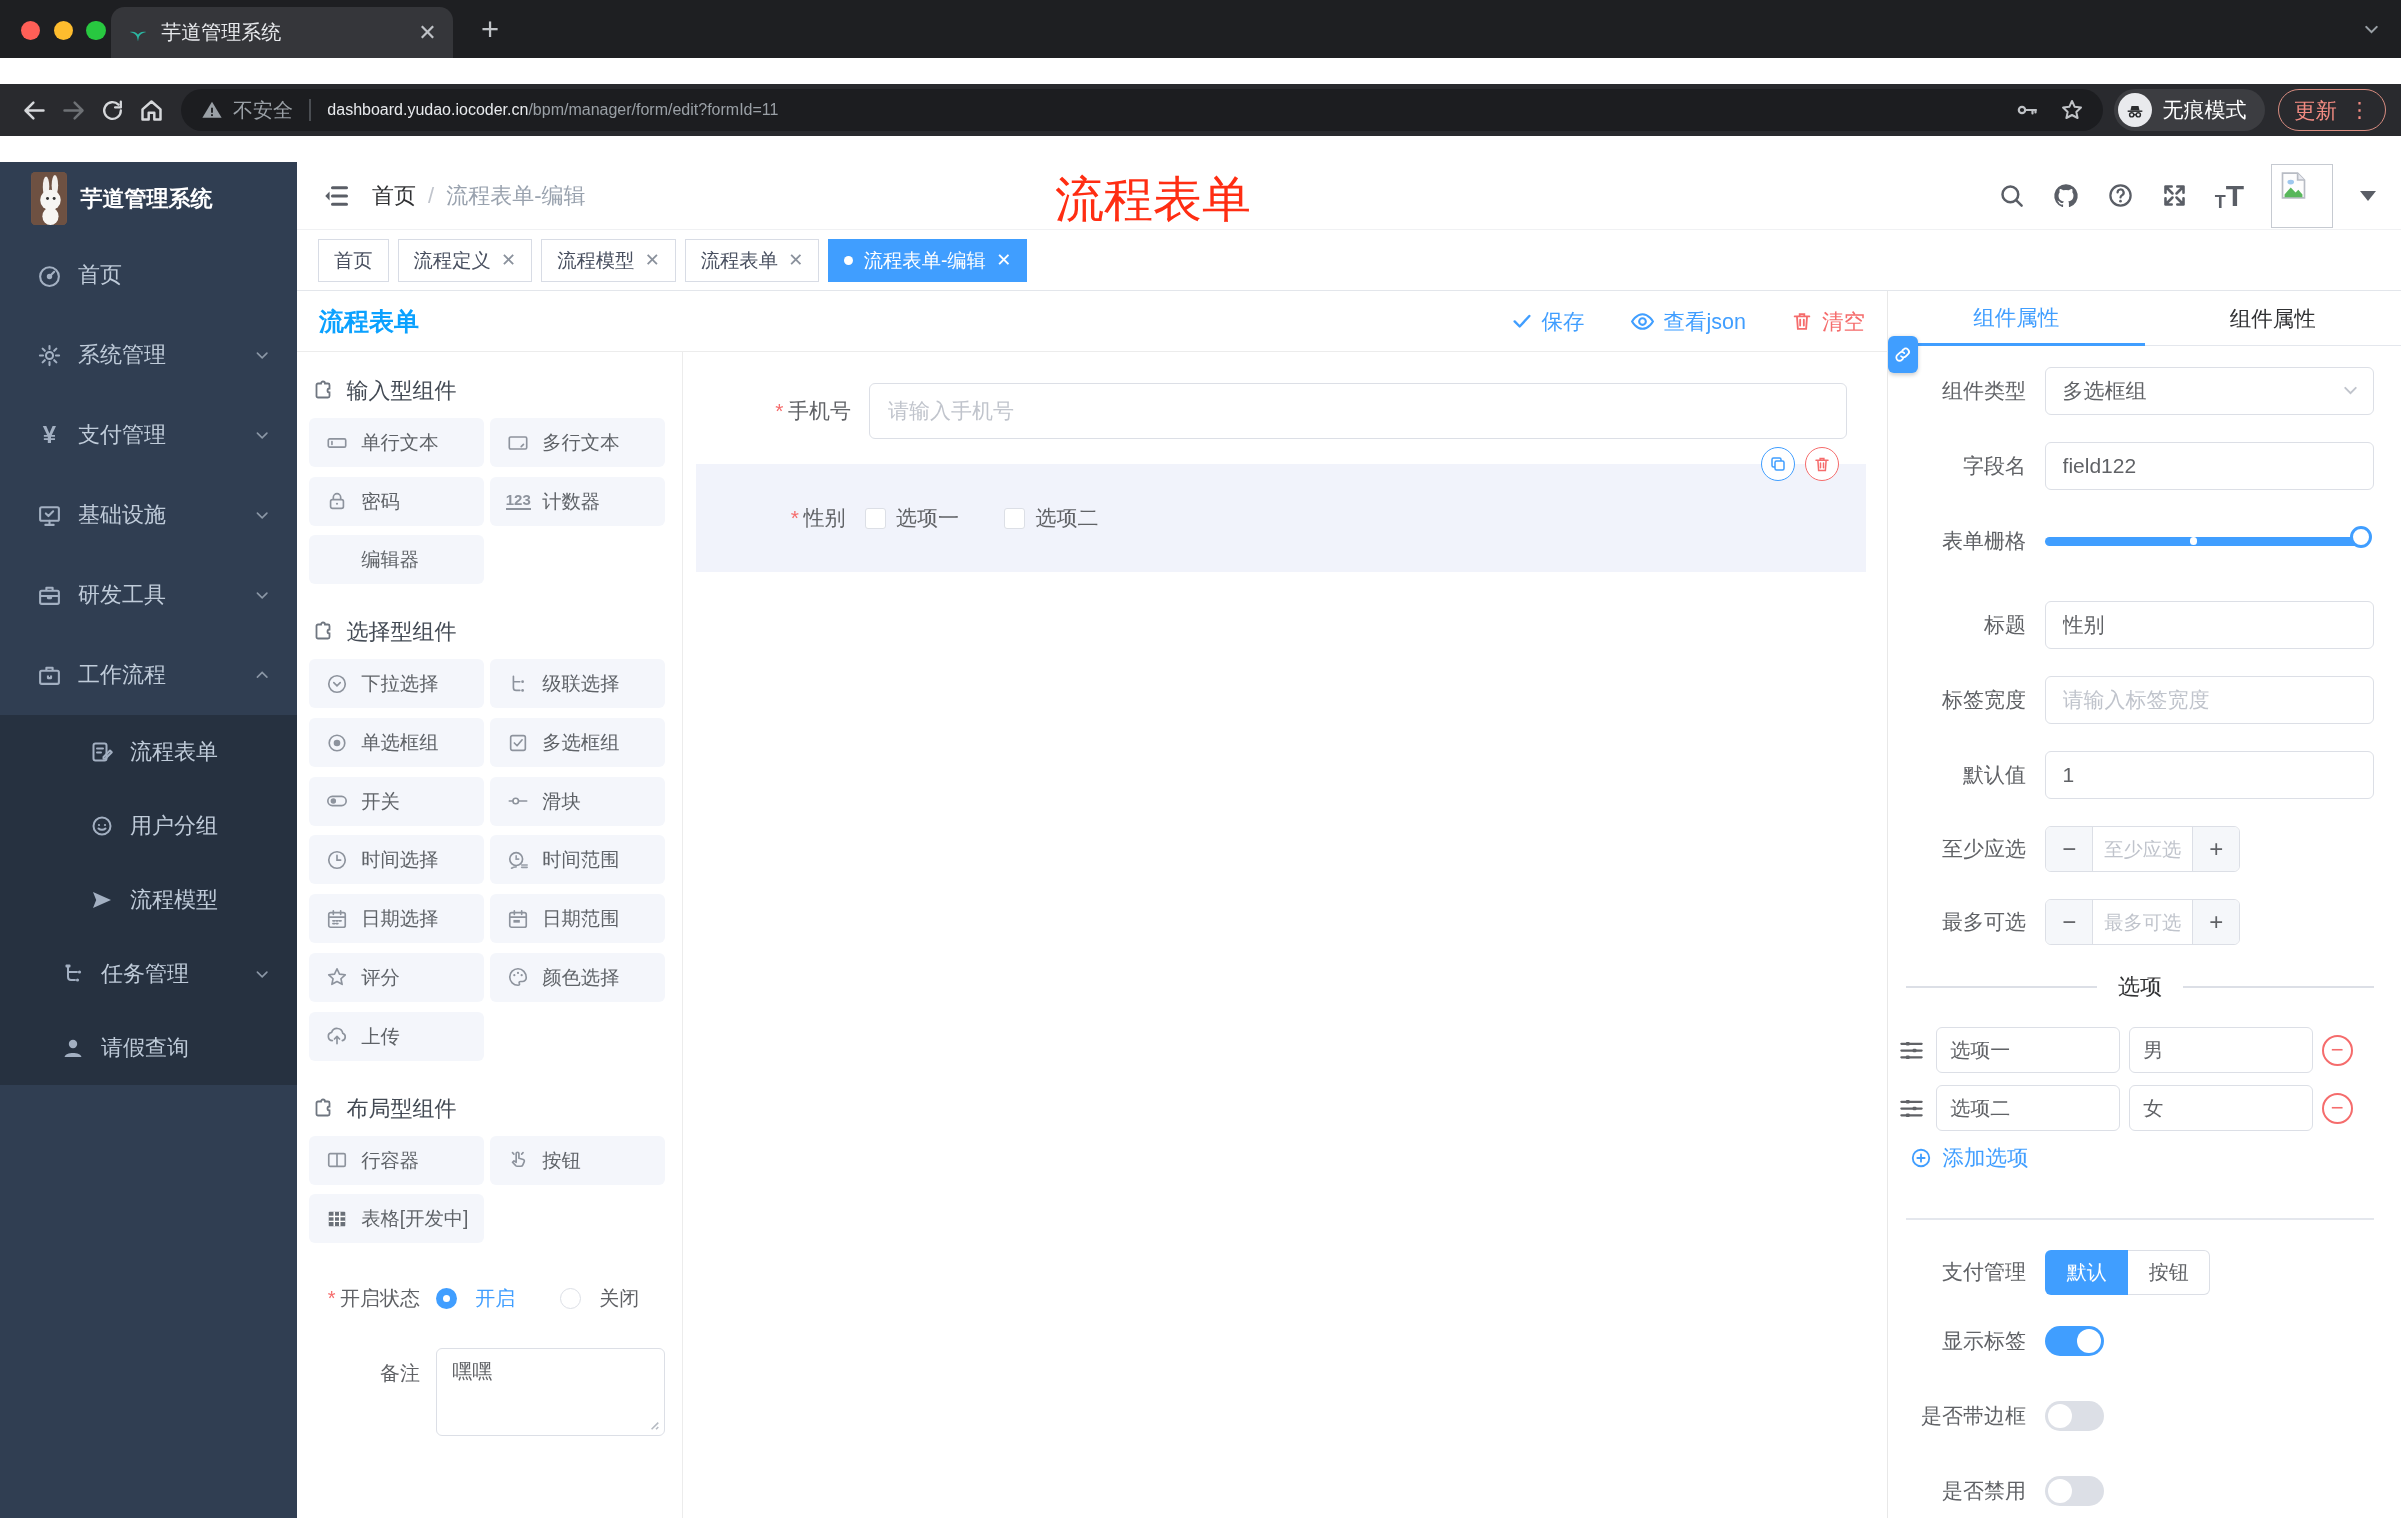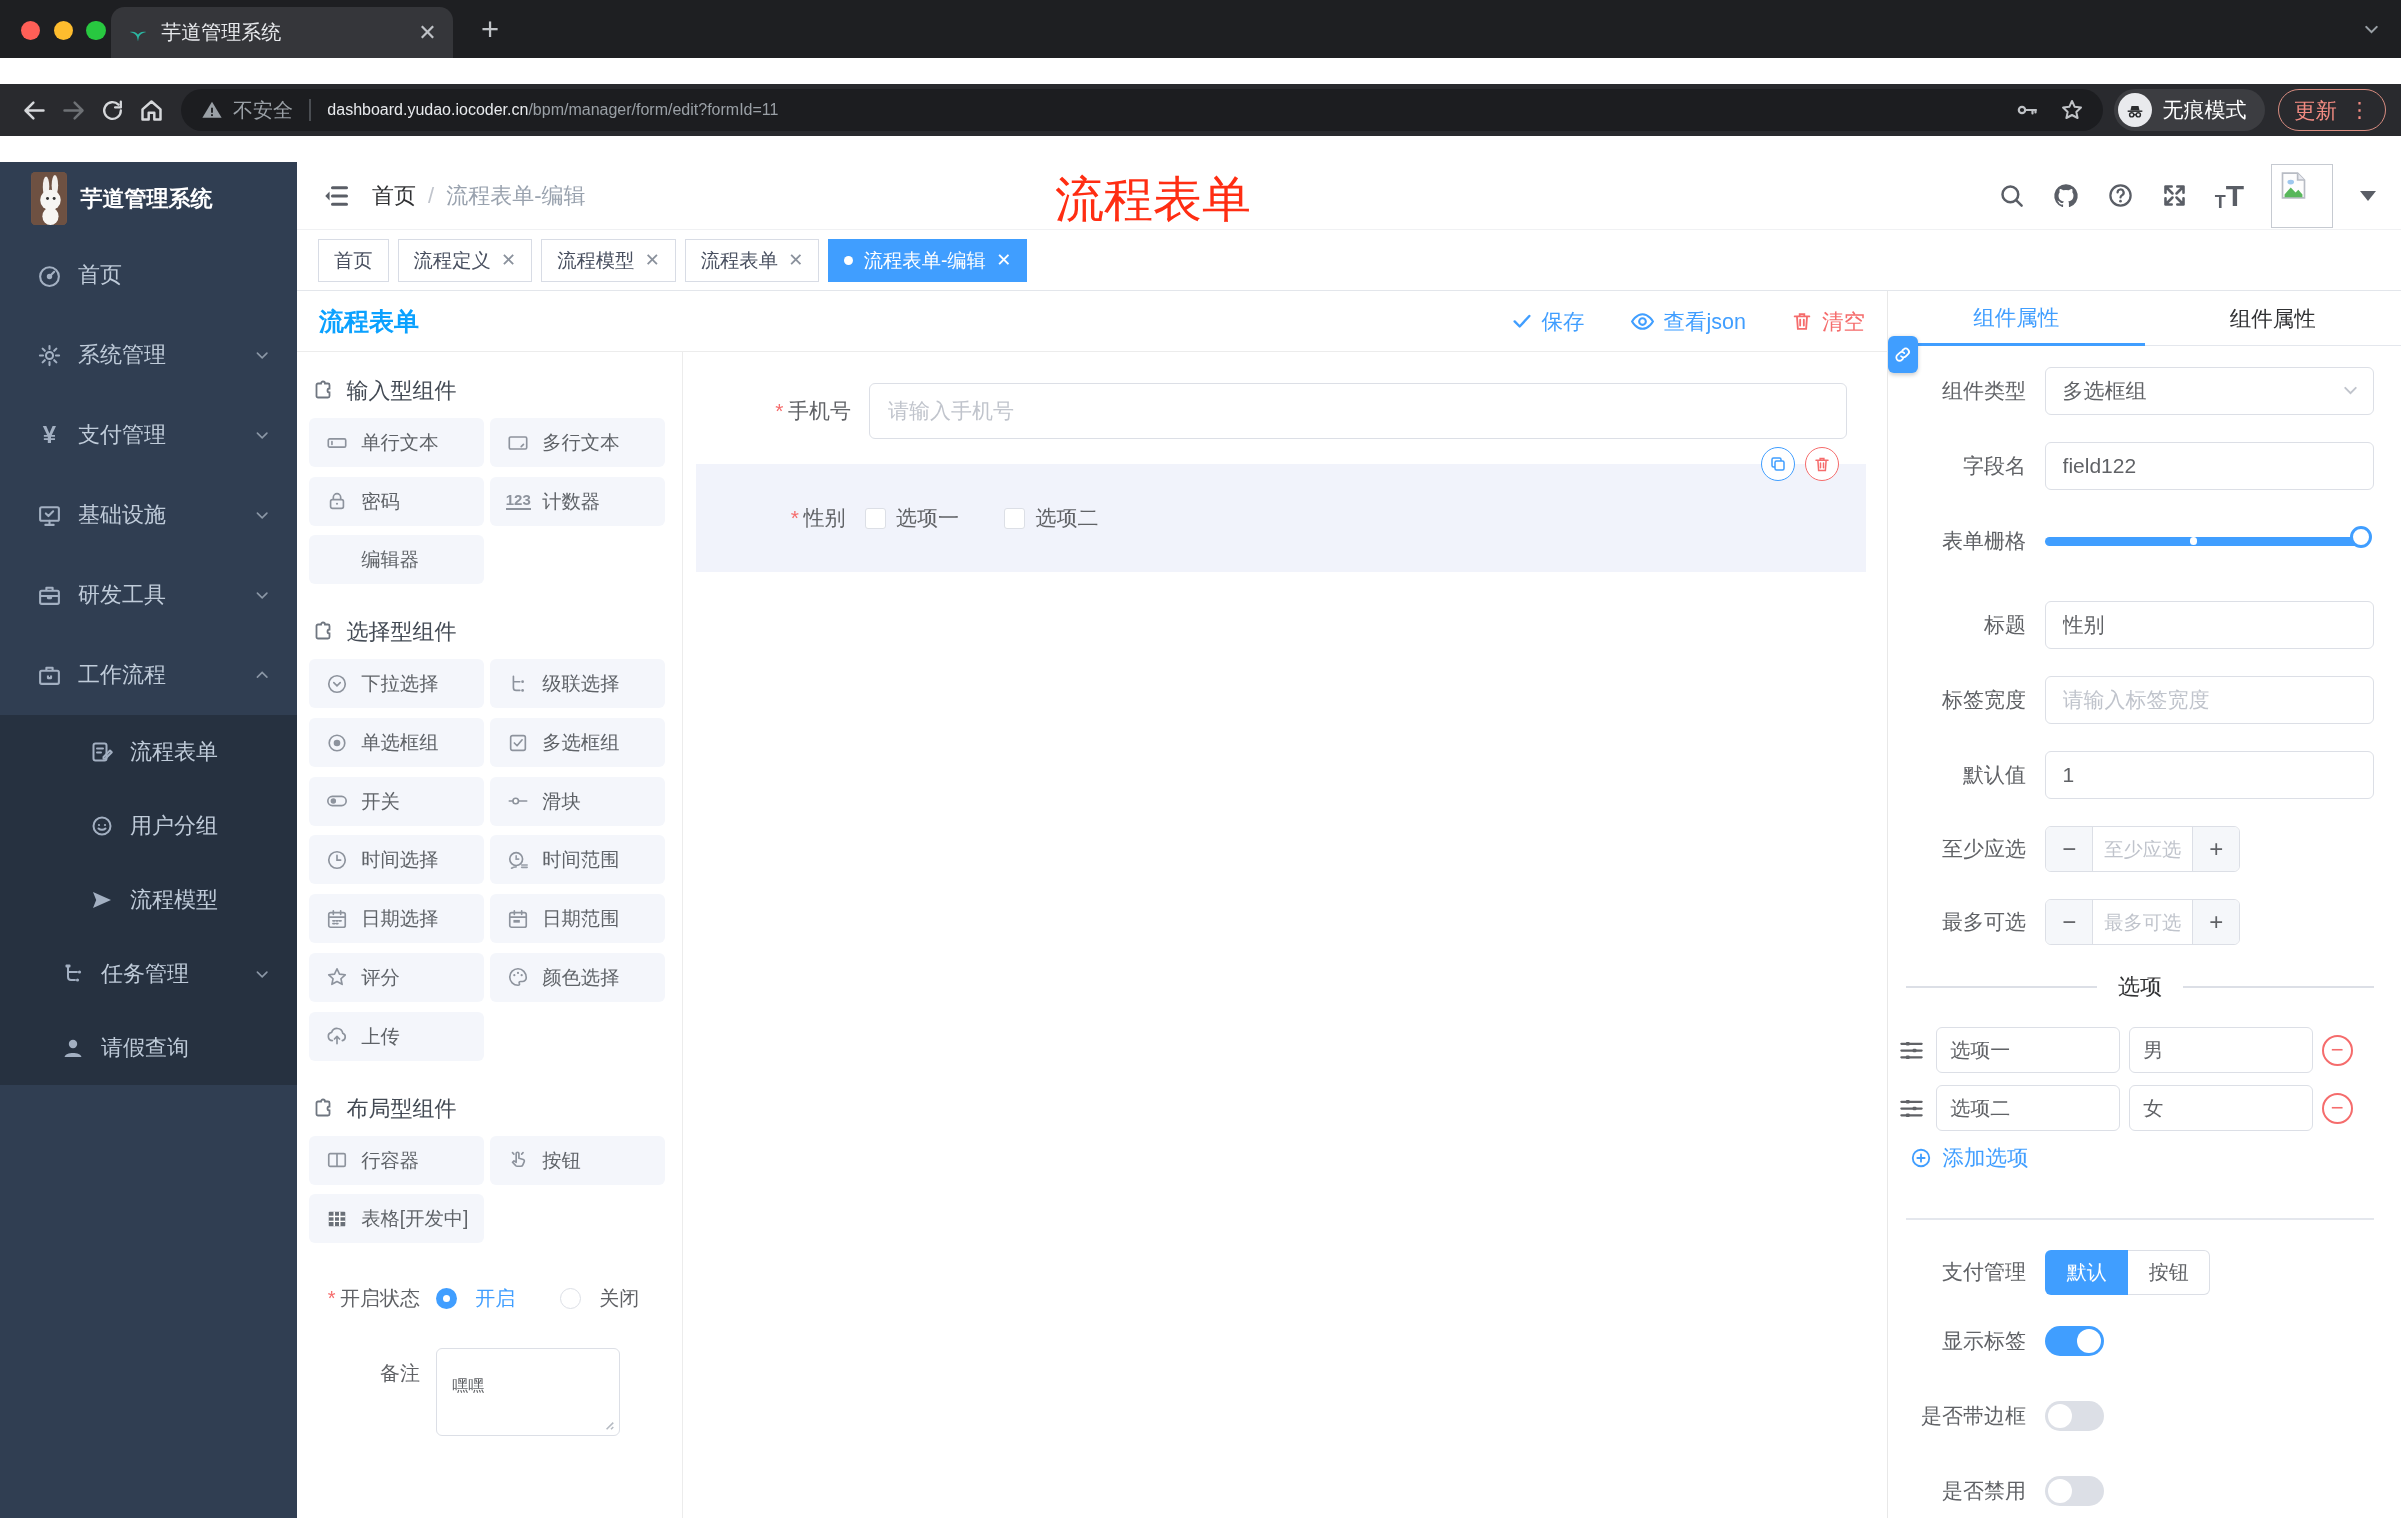--- a/index.html
+++ b/index.html
@@ -85,21 +85,21 @@
   .c123 { font-size:15px; font-weight:bold; border-bottom:2.2px solid #8d939d; line-height:1; padding-bottom:1.5px; }
 
   .meta-form { margin-top:42px; }
   .meta-row { display:flex; margin-bottom:33px; }
   .meta-row.center { align-items:center; }
   .meta-label { width:111px; flex-shrink:0; text-align:right; font-size:20px; color:#606266; margin-right:16.3px; padding-top:12px; white-space:nowrap; }
   .meta-row.center .meta-label { padding-top:0; }
   .req { color:#f56c6c; margin-right:4.5px; }
   .tinput { width:229px; height:48px; border:1.5px solid #dcdfe6; border-radius:6px; font-size:20px; color:#606266; padding:0 15px; outline:none; font-family:inherit; background:#fff; }
   .tinput::placeholder { color:#c0c4cc; }
-  .meta-textarea { width:184px; height:88px; border:1.5px solid #dcdfe6; border-radius:6px; font-size:16px; color:#606266; padding:27px 15px; position:relative; background:#fff; }
+  .meta-textarea { width:229px; height:88px; border:1.5px solid #dcdfe6; border-radius:6px; font-size:20px; color:#606266; padding:9px 15px; position:relative; background:#fff; }
   .resize-grip { position:absolute; right:4.5px; bottom:4.5px; }
   .radio-group { display:flex; align-items:center; gap:18px; }
   .radio { width:21px; height:21px; border-radius:50%; flex-shrink:0; }
   .radio.on { background:#409eff; position:relative; }
   .radio.on::after { content:""; position:absolute; left:6.7px; top:6.7px; width:7.4px; height:7.4px; border-radius:50%; background:#fff; }
   .radio.off { border:1.5px solid #dcdfe6; background:#fff; }
   .radio-lbl-on { color:#409eff; font-size:20px; margin-right:27px; }
   .radio-lbl-off { color:#606266; font-size:20px; }
 
   .canvas { flex:1; padding-top:31px; min-width:0; display:flex; flex-direction:column; }

